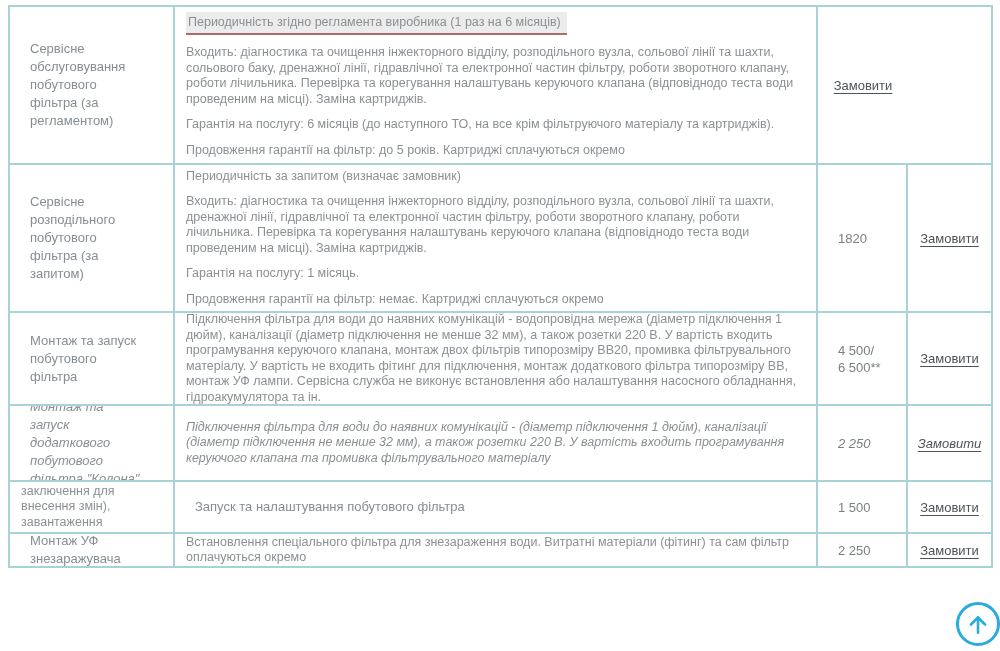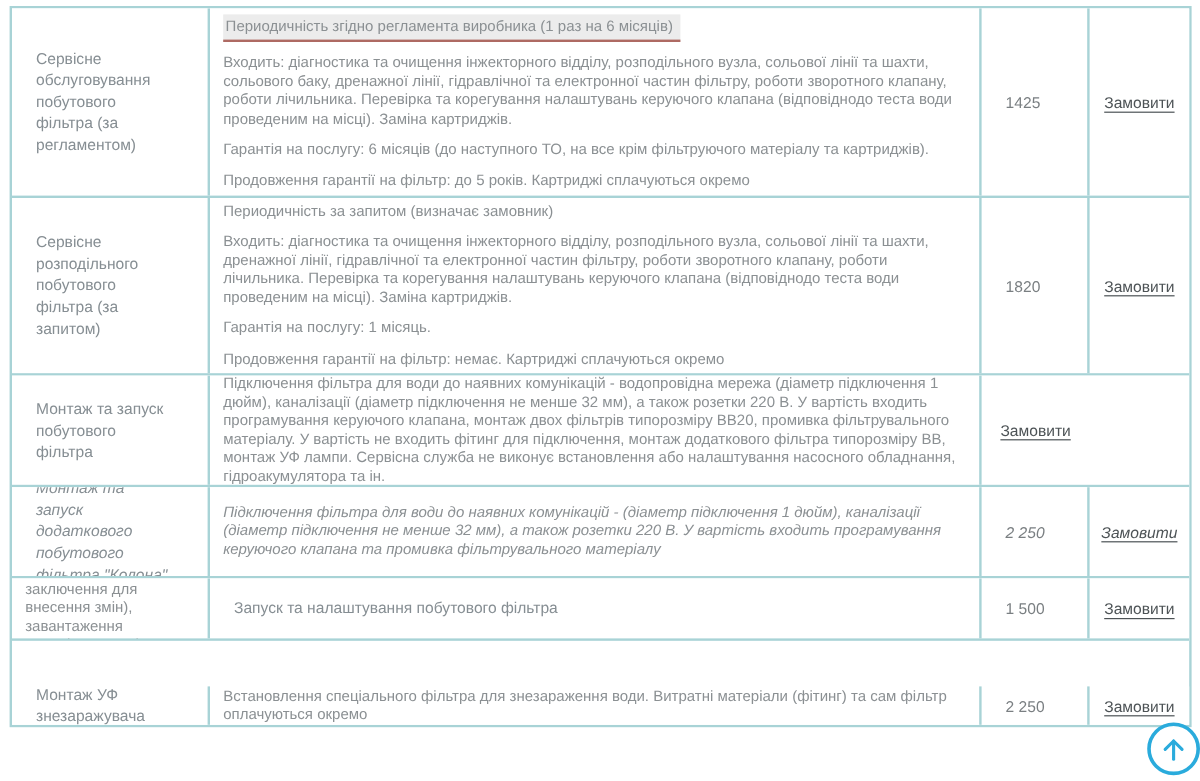--- a/index.html
+++ b/index.html
@@ -47,21 +47,21 @@
     grid-template-columns:165px 643px 90px 83px;
     border-bottom:2px solid var(--border-color);
     background:#fff;
   }
   .tr:last-child{border-bottom:none;}
   .r1{height:158px;}
   .r2{height:148px;}
   .r3{height:93px;}
   .r4{height:76px;font-style:italic;}
   .r5{height:52px;}
-  .r6{height:32px;margin-top:38px;}
+  .r6{height:32px;}
 
   .td{overflow:hidden;}
   .td.service{
     border-right:2px solid var(--border-color);
     display:flex;align-items:center;
     padding:6px 30px 6px 20px;
     color:var(--service-color);font-size:13px;line-height:18px;
   }
   .td.desc{
     border-right:2px solid var(--border-color);
@@ -113,21 +113,20 @@
     <div class="tbody">
 
       <div class="tr r1">
         <div class="td service">Сервісне обслуговування побутового фільтра (за регламентом)</div>
         <div class="td desc">
           <p class="hl"><span class="hl-inner">Периодичність згідно регламента виробника (1 раз на 6 місяців)</span></p>
           <p>Входить: діагностика та очищення інжекторного відділу, розподільного вузла, сольової лінії та шахти, сольового баку, дренажної лінії, гідравлічної та електронної частин фільтру, роботи зворотного клапану, роботи лічильника. Перевірка та корегування налаштувань керуючого клапана (відповіднодо теста води проведеним на місці). Заміна картриджів.</p>
           <p>Гарантія на послугу: 6 місяців (до наступного ТО, на все крім фільтруючого матеріалу та картриджів).</p>
           <p>Продовження гарантії на фільтр: до 5 років. Картриджі сплачуються окремо</p>
         </div>
-        <div class="td price">1425</div>
         <div class="td order">
           <a href="#">Замовити</a>
         </div>
       </div>
 
       <div class="tr r2">
         <div class="td service">Сервісне розподільного побутового фільтра (за запитом)</div>
         <div class="td desc">
           <p>Периодичність за запитом (визначає замовник)</p>
           <p>Входить: діагностика та очищення інжекторного відділу, розподільного вузла, сольової лінії та шахти, дренажної лінії, гідравлічної та електронної частин фільтру, роботи зворотного клапану, роботи лічильника. Перевірка та корегування налаштувань керуючого клапана (відповіднодо теста води проведеним на місці). Заміна картриджів.</p>
@@ -138,20 +137,22 @@
         <div class="td order">
           <a href="#">Замовити</a>
         </div>
       </div>
 
       <div class="tr r3">
         <div class="td service">Монтаж та запуск побутового фільтра</div>
         <div class="td desc">
           <p>Підключення фільтра для води до наявних комунікацій - водопровідна мережа (діаметр підключення 1 дюйм), каналізації (діаметр підключення не менше 32 мм), а також розетки 220 В. У вартість входить програмування керуючого клапана, монтаж двох фільтрів типорозміру BB20, промивка фільтрувального матеріалу. У вартість не входить фітинг для підключення, монтаж додаткового фільтра типорозміру BB, монтаж УФ лампи. Сервісна служба не виконує встановлення або налаштування насосного обладнання, гідроакумулятора та ін.</p>
         </div>
+        <div class="td price">4 500/
+6 500**</div>
         <div class="td order">
           <a href="#">Замовити</a>
         </div>
       </div>
 
       <div class="tr r4">
         <div class="td service">Монтаж та запуск додаткового побутового фільтра "Колона"</div>
         <div class="td desc">
           <p>Підключення фільтра для води до наявних комунікацій - (діаметр підключення 1 дюйм), каналізації (діаметр підключення не менше 32 мм), а також розетки 220 В. У вартість входить програмування керуючого клапана та промивка фільтрувального матеріалу</p>
         </div>

